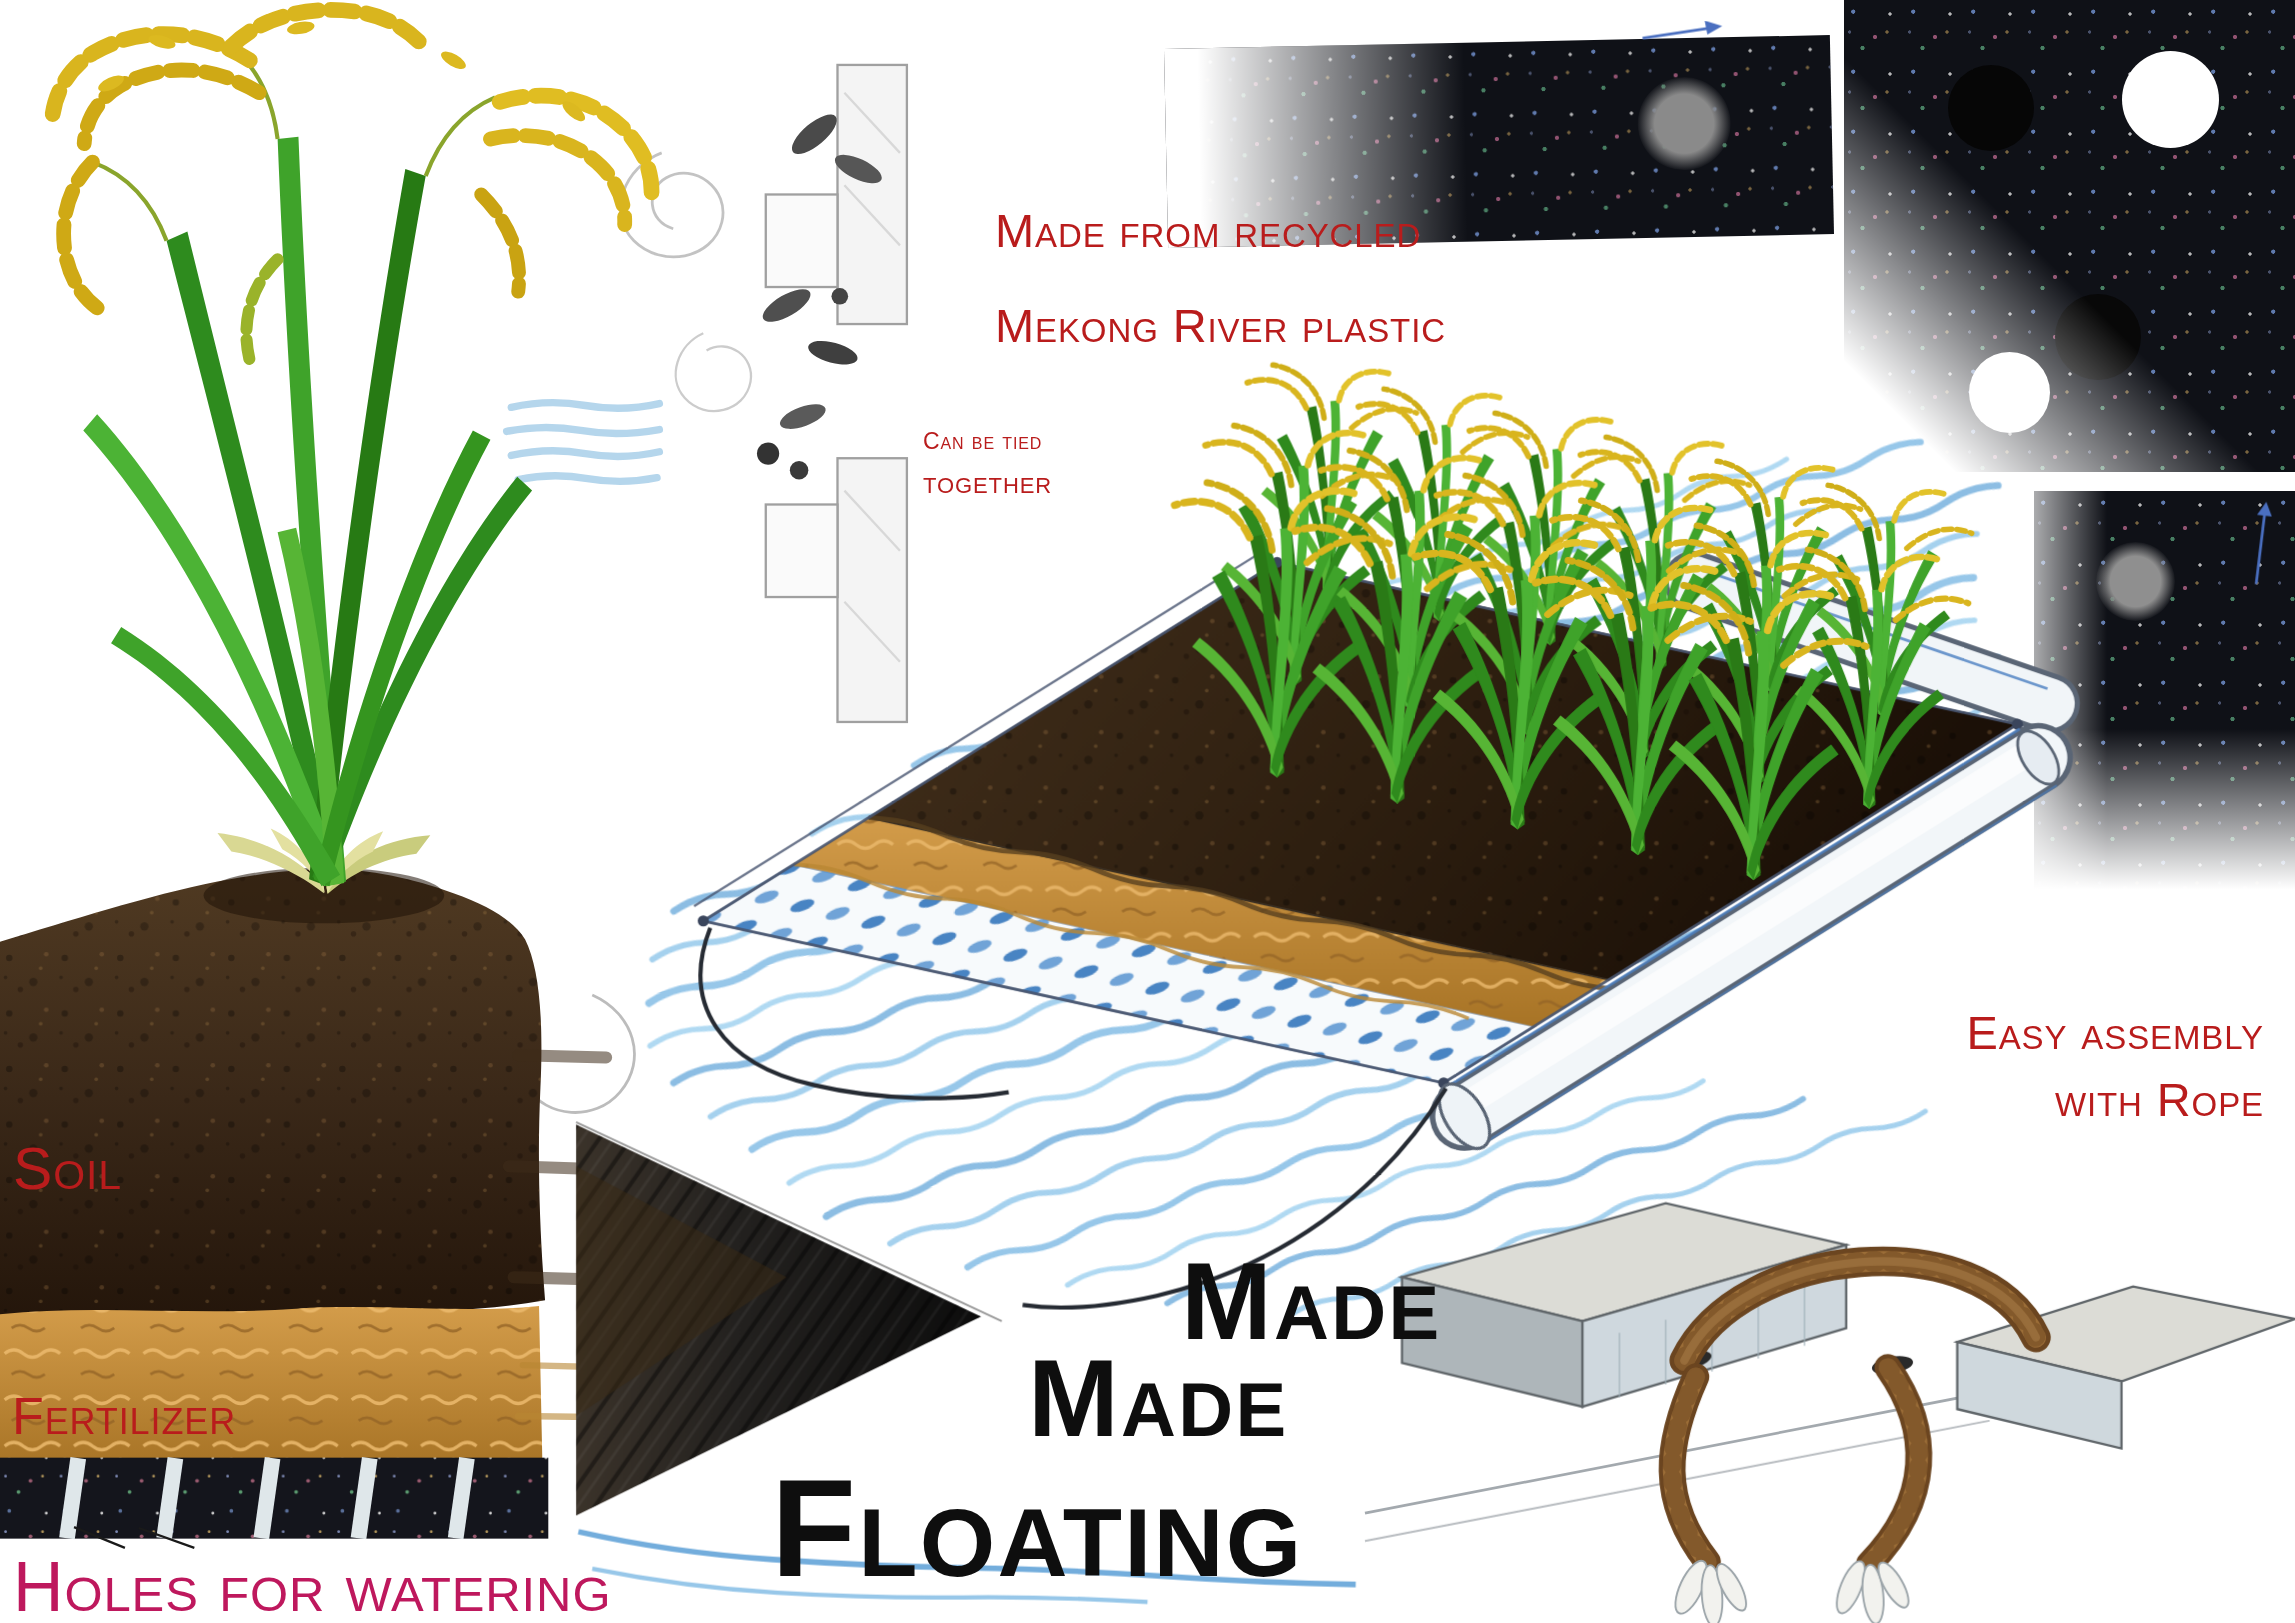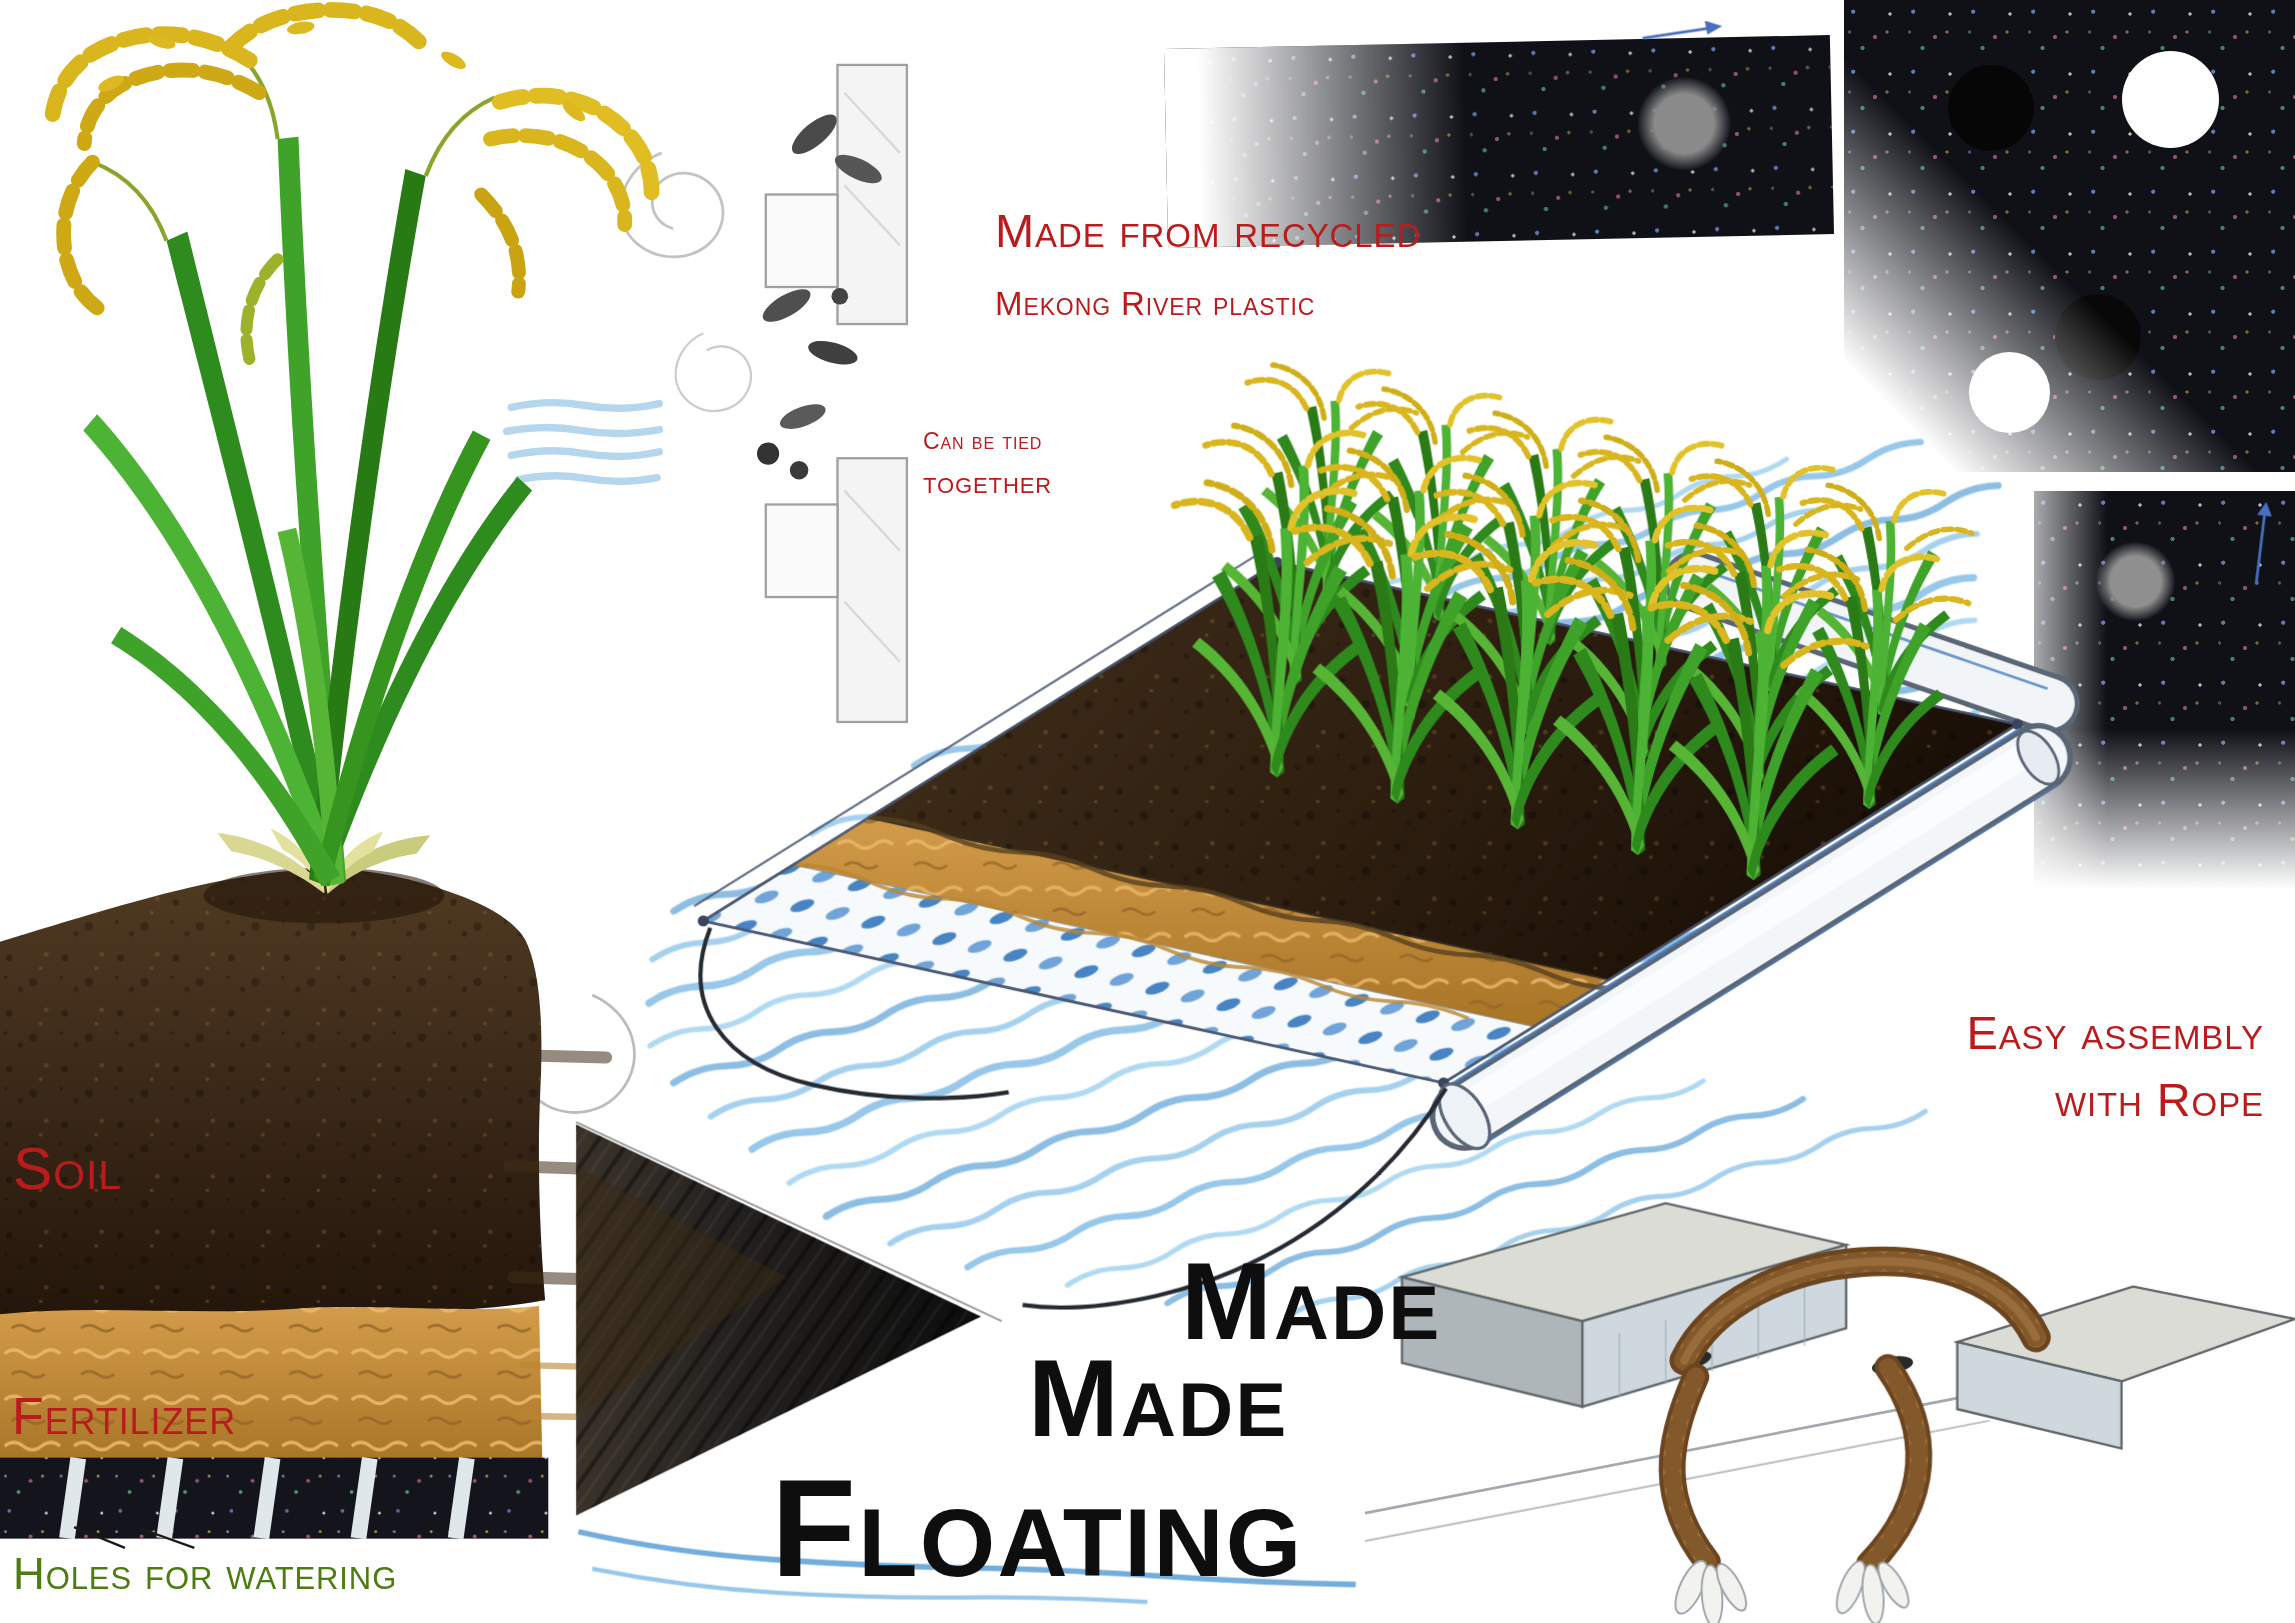--- a/index.html
+++ b/index.html
@@ -370,28 +370,28 @@
 
   <g stroke="#4a6fc0" fill="#4a6fc0">
     <line x1="3550" y1="82" x2="3712" y2="58" stroke-width="6"></line>
     <polygon points="3722,56 3684,44 3690,74" stroke="none"></polygon>
     <line x1="4876" y1="1262" x2="4896" y2="1096" stroke-width="6"></line>
     <polygon points="4898,1084 4878,1112 4910,1116" stroke="none"></polygon>
   </g>
 </svg>
 
 <div class="ann" style="left:995px;top:206px;font-size:47px;">Made from recycled</div>
-<div class="ann" style="left:995px;top:287px;font-size:33px;">Mekong River plastic</div>
+<div class="ann" style="left:995px;top:301px;font-size:47px;">Mekong River plastic</div>
 
 <div class="ann" style="left:923px;top:417px;font-size:23px;margin-top:12px;">Can be tied</div>
 <div class="ann" style="left:923px;top:467px;font-size:31px;">together</div>
 
 <div class="ann light" style="left:13px;top:1139px;font-size:59px;">Soil</div>
 <div class="ann light" style="left:12px;top:1389px;font-size:52px;">Fertilizer</div>
-<div class="ann" style="left:13px;top:1551px;font-size:44px;color:#4d7c0f;">Holes for watering</div>
+<div class="ann" style="left:13px;top:1551px;font-size:70px;color:#be185d;">Holes for watering</div>
 
 <div class="ann right" style="right:31px;top:1008px;font-size:47px;">Easy assembly</div>
 <div class="ann right" style="right:31px;top:1075px;font-size:47px;">with Rope</div>
 
 <div class="title-word" style="left:1181px;top:1247px;font-size:109px;">Made</div>
 <div class="title-word" style="left:1028px;top:1344px;font-size:109px;">Made</div>
 <div class="title-word" style="left:771px;top:1431px;font-size:139px;margin-top:27px;">Floating</div>
 
 
 </body></html>

